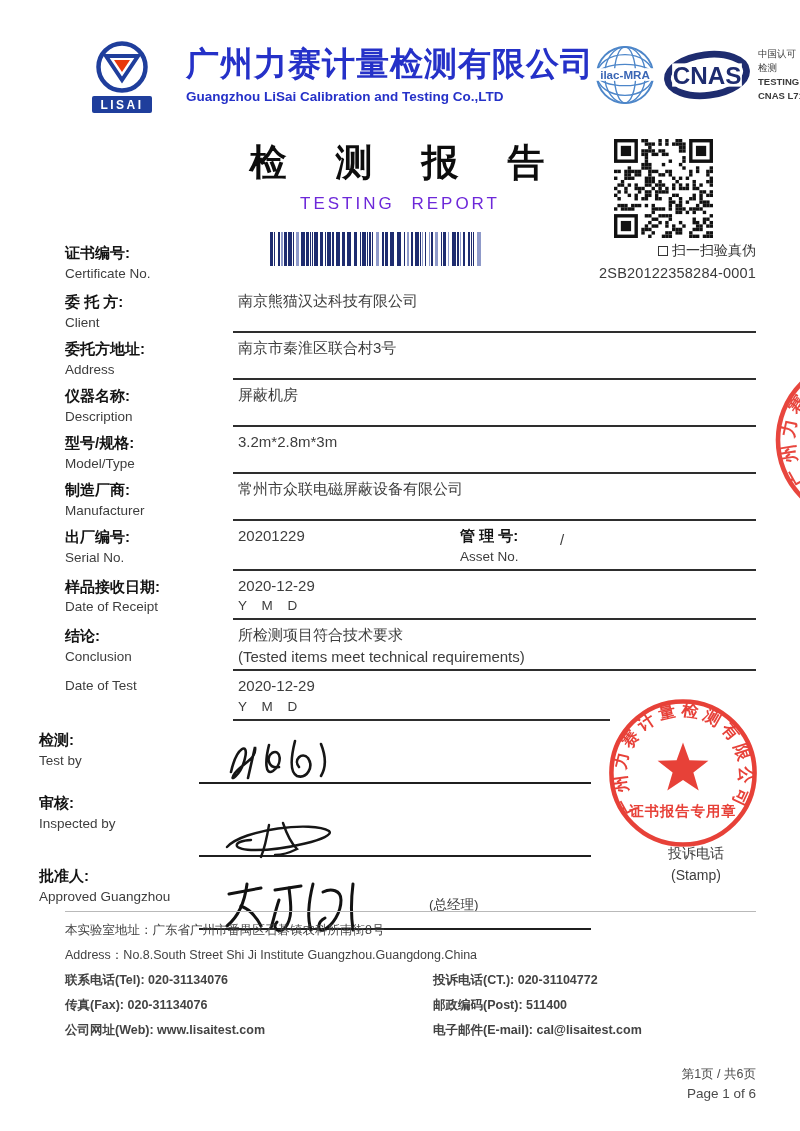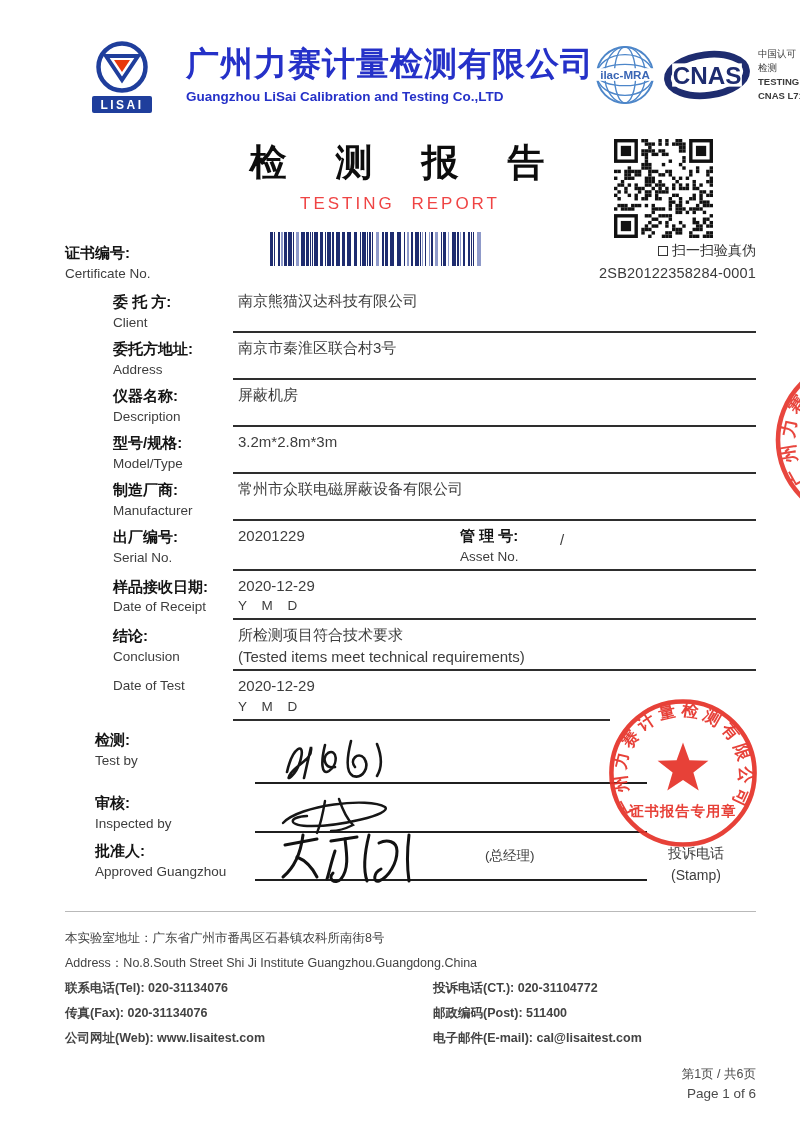--- a/index.html
+++ b/index.html
@@ -14,60 +14,60 @@
   .logo-block { display:flex; flex-direction:column; align-items:center; width:104px; }
   .company-names { margin-left:12px; padding-top:2px; }
   .company-cn { font-size:33px; font-weight:bold; color:#2531c8; letter-spacing:1px; white-space:nowrap; }
   .company-en { font-size:13.5px; font-weight:bold; color:#2531c8; margin-top:2px; white-space:nowrap; }
   .marks { margin-left:auto; display:flex; align-items:center; gap:8px; padding-top:4px; }
   .accred { font-size:9.5px; color:#3a3a3a; line-height:1.5; white-space:nowrap; }
   .accred .b { font-weight:bold; }
   
   .title-wrap { text-align:center; margin-top:22px; }
   .title-cn { font-size:37px; font-weight:bold; color:#0d0d0d; letter-spacing:6px; }
-  .title-en { font-size:17px; color:#ef4444; letter-spacing:3px; word-spacing:9px; margin-top:6px; }
+  .title-en { font-size:17px; color:#6d28d9; letter-spacing:3px; word-spacing:9px; margin-top:6px; }
   .qr { position:absolute; left:614px; top:139px; width:99px; height:99px; }
   
   .cert-row { display:grid; grid-template-columns:168px 1fr 175px; padding:0 44px 0 65px; margin-top:28px; }
   .lbl-cn { font-size:15px; font-weight:bold; color:#141414; line-height:1.45; }
   .lbl-en { font-size:13.5px; color:#3d3d3d; line-height:1.45; }
   .barcode-box { justify-self:start; margin-left:37px; margin-top:-10px; }
   .scan-box { text-align:right; font-size:14px; color:#333; }
   .scan-line { display:flex; align-items:center; justify-content:flex-end; gap:4px; }
   .scan-sq { display:inline-block; width:10px; height:10px; border:1.5px solid #333; }
   .cert-no { margin-top:5px; font-size:14.5px; color:#3a3a3a; letter-spacing:.2px; }
   
   .fields { padding:0 44px 0 65px; margin-top:3px; }
   .row { display:grid; grid-template-columns:168px 1fr; min-height:47px; }
-  .row .labels { padding-top:5px;margin-left:48px; }
+  .row .labels { padding-top:5px; }
   .row .value-cell {
     border-bottom:2px solid #2e2e2e; padding:4px 0 2px 5px;
     font-size:15px; color:#3d3d3d; line-height:1.45;
   }
   .value-sub { font-size:13.5px; color:#3d3d3d; }
   .ymd { word-spacing:11px; }
   .row--short .value-cell { margin-right:146px; }
   .split-grid { display:grid; grid-template-columns:222px 100px 1fr; }
   .split-grid .slash { padding-top:4px; }
   
-  .sig-rows { padding:0 44px 0 95px; }
-  .sig-row { display:grid; grid-template-columns:160px 392px; height:48px; }
+  .sig-rows { padding:0 44px 0 39px; }
+  .sig-row { display:grid; grid-template-columns:160px 392px; height:73px; }
   .sig-row.first { height:63px; }
   .sig-row .labels { padding-top:8px; }
   .sig-cell { position:relative; border-bottom:2.5px solid #1f1f1f; }
   .sig-svg { position:absolute; bottom:-6px; left:18px; }
   .sig-note { position:absolute; left:230px; bottom:14px; font-size:13.5px; color:#3d3d3d; }
   
   .stamp-caption { position:absolute; left:632px; top:843px; width:128px; text-align:center;
                    font-size:14px; color:#3d3d3d; line-height:1.55; }
   .stamp { position:absolute; left:604px; top:694px; width:158px; height:158px; opacity:.93; }
   .edge-stamp { position:absolute; left:770px; top:352px; width:176px; height:176px; opacity:.9; }
   
   .footer { position:absolute; left:65px; right:44px; top:911px;
-            border-top:1px solid #b9b9b9; padding-top:18px;
+            border-top:1px solid #b9b9b9; padding-top:10px;
             font-size:12.5px; color:#434343; }
   .footer .fline { margin-bottom:8px; }
   .contact-grid { display:grid; grid-template-columns:368px 1fr; row-gap:8px;font-weight:bold; }
   .page-num { position:absolute; right:44px; top:1066px; text-align:right; color:#4a4a4a; }
   .page-num .pn-cn { font-size:12.5px; }
   .page-num .pn-en { font-size:13.5px; margin-top:3px; }
   svg text { font-family:"Liberation Sans","DejaVu Sans",sans-serif; }
 </style>
 </head>
 <body>

